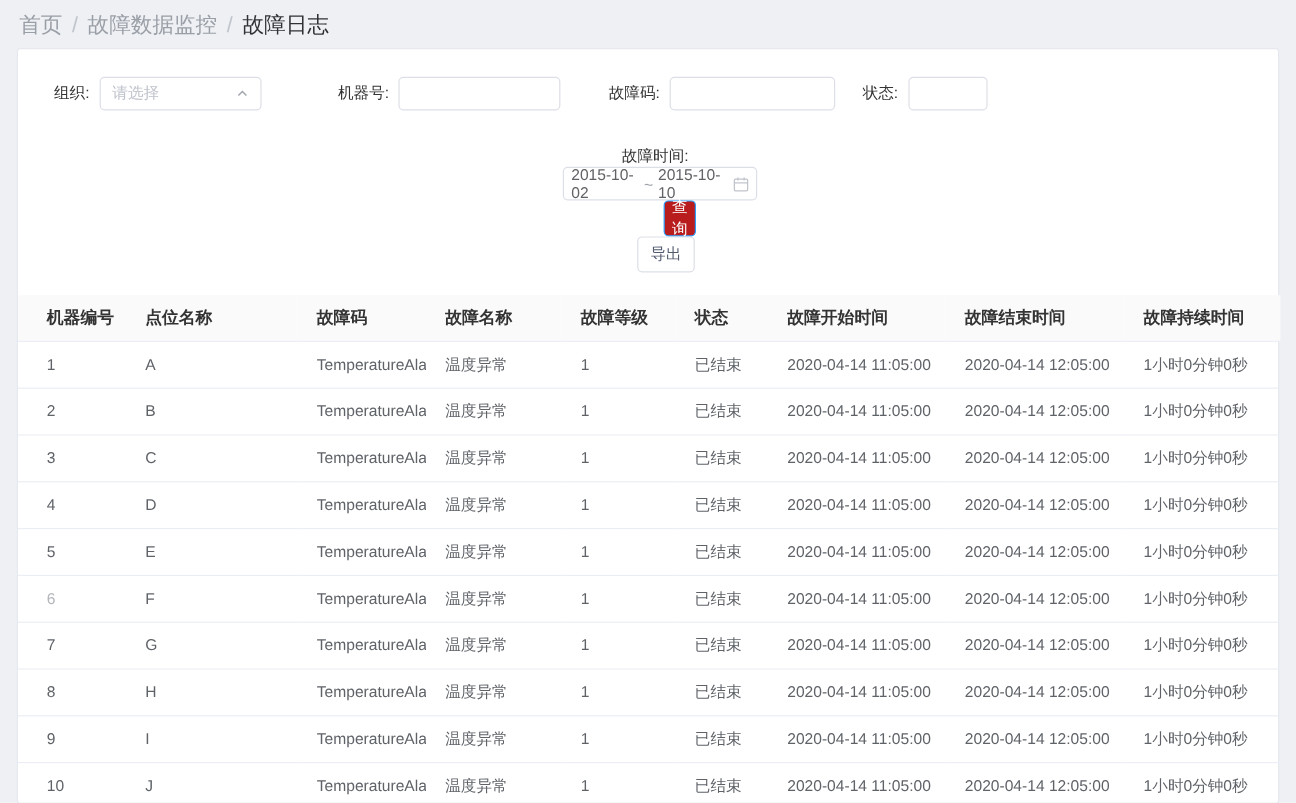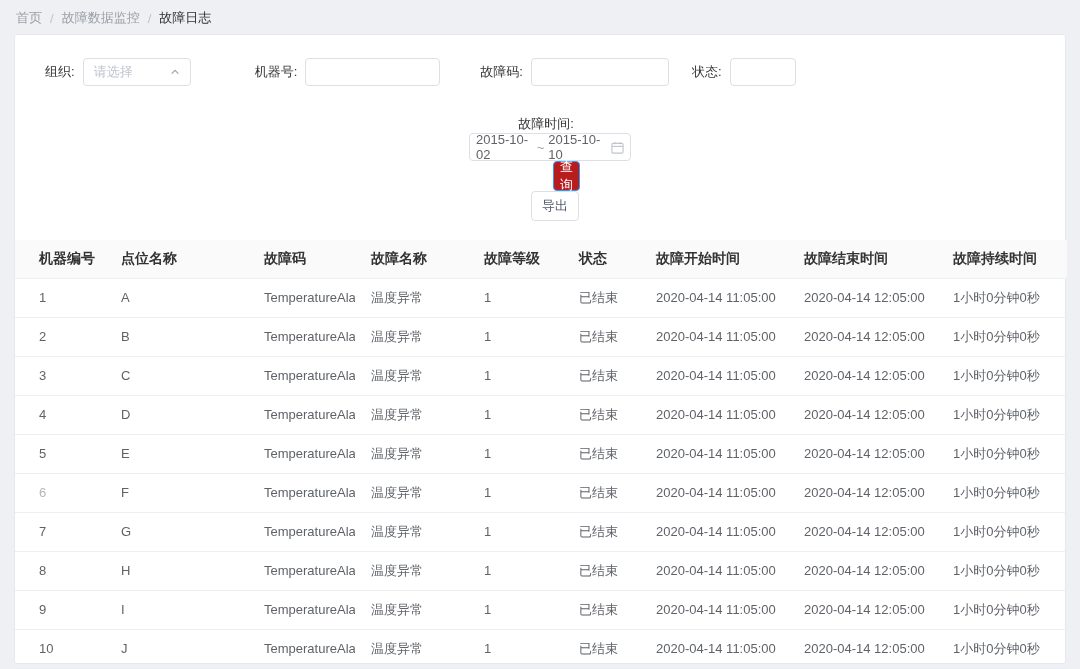--- a/index.html
+++ b/index.html
@@ -4,42 +4,42 @@
 <style>
   * { margin:0; padding:0; box-sizing:border-box; }
   html,body { width:1080px; height:669px; }
   body {
     background:#eef0f4;
     font-family:"Liberation Sans","DejaVu Sans",sans-serif;
     font-size:13px; color:#515a6e;
     overflow:hidden;
   }
   
-  .breadcrumb { padding:9px 0 0 16px; font-size:13px; color:#9a9ea6; display:flex; align-items:center; }
+  .breadcrumb { padding:9px 0 0 16px; font-size:18px; color:#9a9ea6; display:flex; align-items:center; }
   .breadcrumb .crumb { color:#9a9ea6; cursor:pointer; }
   .breadcrumb .crumb.last { color:#303133; font-weight:400; cursor:default; }
   .breadcrumb .sep { margin:0 8px; color:#c0c4cc; }
 
   
   .card {
     background:#fff; margin:7px 14px 0 14px; width:1052px; height:630px;
     border:1px solid #e6e8ee; border-radius:3px; position:relative;
   }
 
   
   .filter-row1 { display:flex; align-items:center; padding:23px 5px 0 30px; }
   .filter-row2 { display:flex; align-items:center; padding:29px 0 0 20px;flex-direction:column; }
   .f-label { color:#333; margin-right:8px; white-space:nowrap; }
   .el-input {
     height:28px; border:1px solid #dcdfe6; border-radius:4px; background:#fff;
     font-size:13px; color:#606266; padding:0 8px; outline:none;
     font-family:"Liberation Sans","DejaVu Sans",sans-serif;
   }
   .select-box {
-    width:108px; height:28px; border:1px solid #dcdfe6; border-radius:4px;
+    width:135px; height:28px; border:1px solid #dcdfe6; border-radius:4px;
     display:flex; align-items:center; justify-content:space-between;
     padding:0 10px; cursor:pointer; background:#fff;
   }
   .select-placeholder { color:#bfc3cb; }
   .chevron-up { width:10px; height:10px; display:inline-flex; }
   .w135 { width:135px; } .w138 { width:138px; } .w66 { width:66px; }
   .gap1 { margin-left:64px; } .gap2 { margin-left:40px; } .gap3 { margin-left:23px; }
 
   .date-range {
     width:162px; height:28px; border:1px solid #dcdfe6; border-radius:4px;

